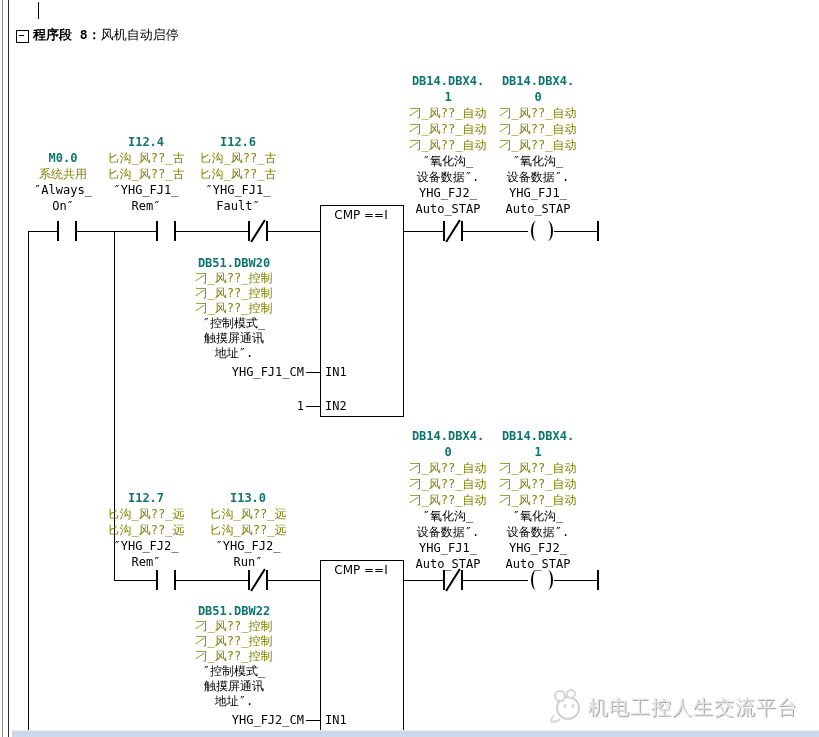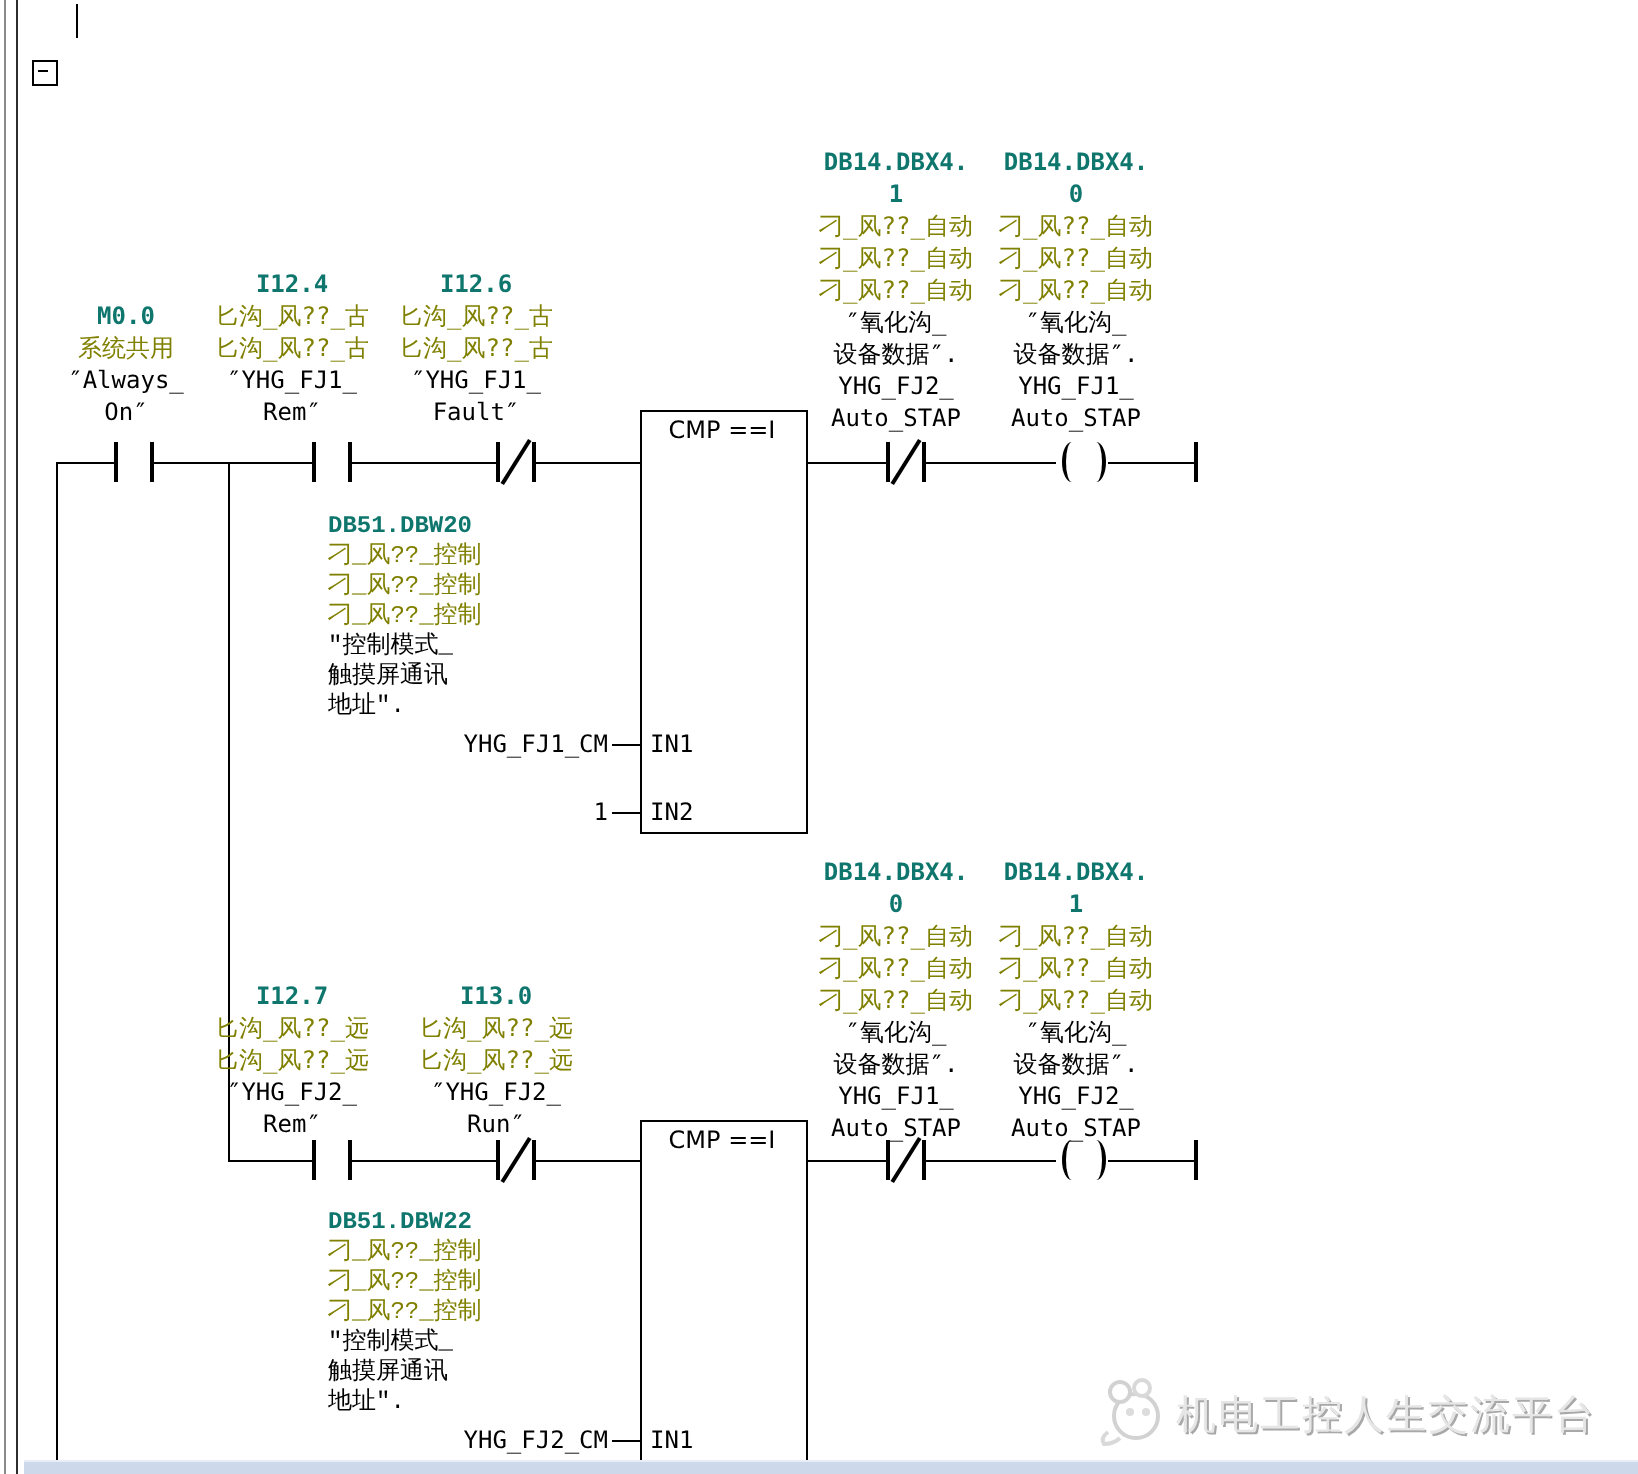--- a/index.html
+++ b/index.html
@@ -12,21 +12,21 @@
   .bar{position:absolute;width:2px;height:20px;background:#000;z-index:3;}
   .slash{position:absolute;width:26px;height:2px;background:#000;z-index:3;transform:rotate(-58deg);}
   .paren{position:absolute;width:8px;height:20px;border-radius:50%;z-index:3;}
   .paren.l{border-left:2px solid #000;}
   .paren.r{border-right:2px solid #000;}
   .cmpbox{position:absolute;border:1px solid #000;background:#fff;z-index:2;}
   .boxtitle{position:absolute;text-align:center;font-size:12px;z-index:4;
             font-family:"DejaVu Sans","Liberation Sans",sans-serif;color:#000;}
   .lbl{position:absolute;width:130px;text-align:center;font-size:12px;z-index:4;}
   .lbl .ln{height:16px;line-height:16px;white-space:nowrap;}
-  .rlbl{position:absolute;width:140px;text-align:left;font-size:12px;z-index:4;font-family:Liberation Mono, monospace;}
+  .rlbl{position:absolute;width:140px;text-align:center;font-size:12px;z-index:4;}
   .rlbl .ln{height:15px;line-height:15px;white-space:nowrap;}
   .ln.addr{color:#0f766e;font-weight:bold;}
   .ln.sym{color:#808000;}
   .ln.nm{color:#000;}
   .pin{position:absolute;font-size:12px;color:#000;z-index:4;}
   .opname{position:absolute;width:140px;text-align:right;font-size:12px;color:#000;z-index:4;white-space:nowrap;}
   .title-row{position:absolute;left:33px;top:26px;font-size:13px;color:#000;z-index:4;white-space:nowrap;}
   .title-row .b{font-weight:bold;}
   .collapse{position:absolute;left:16px;top:30px;width:11px;height:11px;border:1px solid #000;
             background:#fff;z-index:4;}
@@ -45,20 +45,23 @@
 <div class="stage">
 
   <div class="frameline" style="left:2px;background:#8a8a8a;"></div>
   <div class="frameline" style="left:8px;background:#2d2d2d;"></div>
 
   <div class="cursor"></div>
 
   <div class="collapse">
       <div class="minus"></div>
     </div>
+  <div class="title-row">
+    <span class="b">程序段 8：</span><span>风机自动启停</span>
+  </div>
 
   <div class="vline" style="left:28px;top:231px;height:506px;"></div>
   <div class="hline" style="left:28px;top:231px;width:292px;"></div>
   <div class="hline" style="left:403px;top:231px;width:194px;"></div>
   <div class="vline" style="left:114px;top:231px;height:350px;"></div>
   <div class="vline" style="left:597px;top:221px;height:20px;width:2px;"></div>
 
   <div>
     <div class="gap" style="left:59px;top:221px;"></div>
     <div class="bar" style="left:57px;top:221px;"></div>

